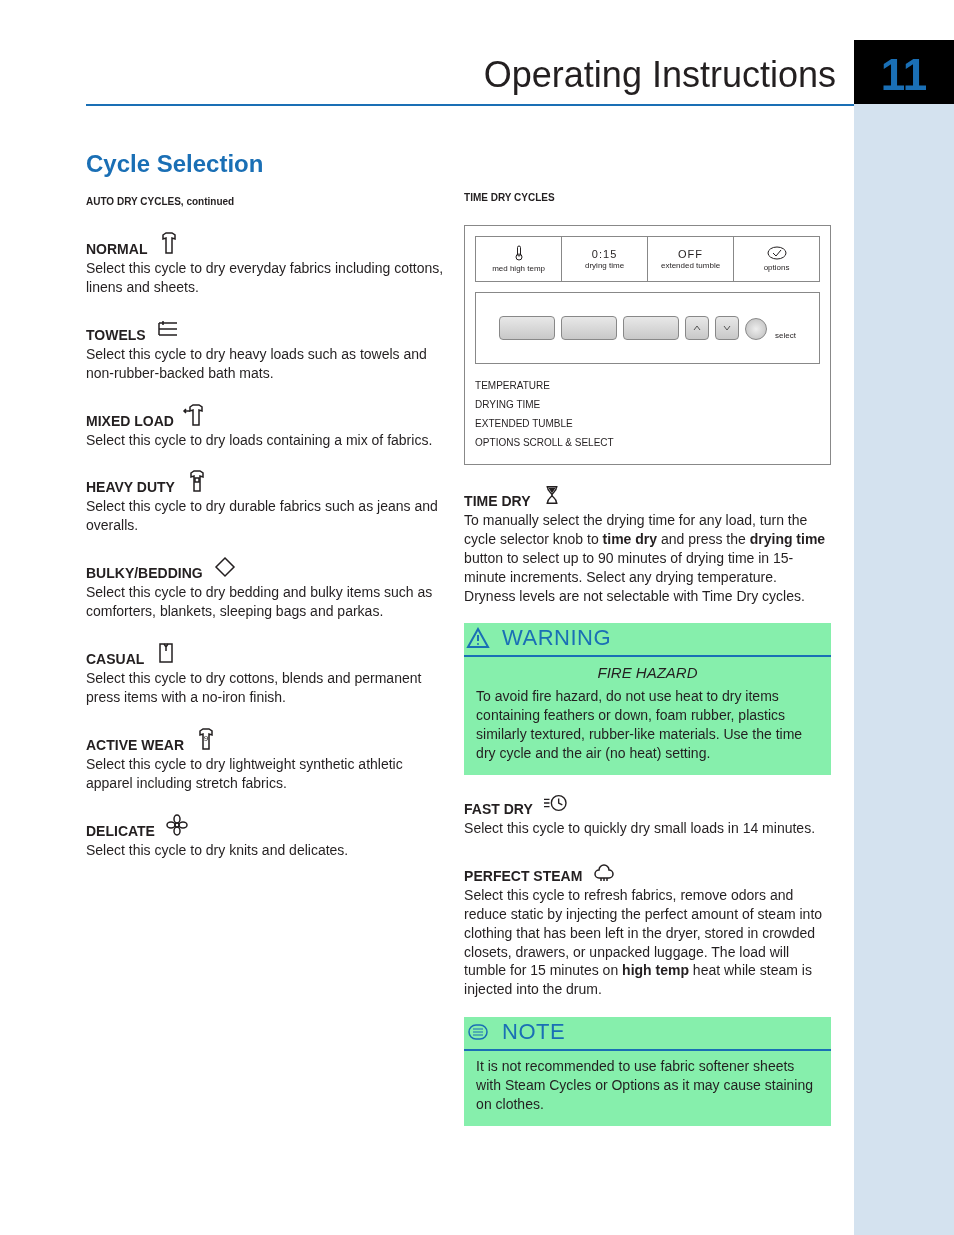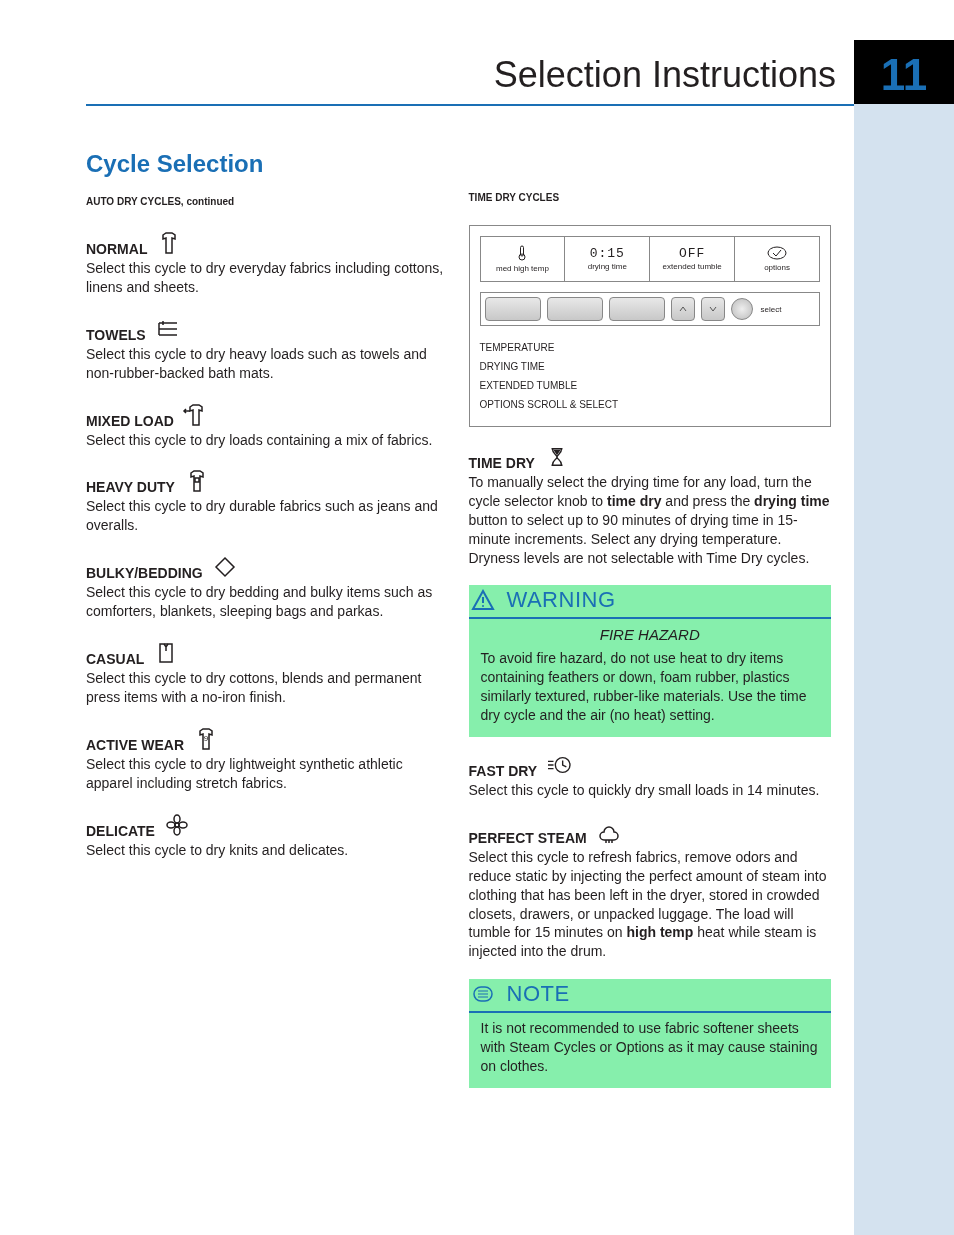--- a/index.html
+++ b/index.html
@@ -101,29 +101,29 @@
     border-right: 1px solid #888;
     text-align: center;
     padding: 4px 2px;
     display: flex;
     flex-direction: column;
     justify-content: center;
     gap: 2px;
     min-height: 44px;
   }
   .lcd-cell:last-child { border-right: none; }
-  .lcd-top { font-family: Liberation Mono, monospace; font-size: 13px; letter-spacing: 1px; }
+  .lcd-top { font-family: Liberation Sans, sans-serif; font-size: 11px; letter-spacing: 1px; }
   .lcd-bot { font-size: 8px; line-height: 1.1; }
   .btn-row {
     display: flex;
-    align-items: center;
+    align-items: flex-end;
     gap: 6px;
     margin-bottom: 12px;
     border: 1px solid #888;
-    padding: 4px;
+    padding: 23px;
   }
   .ctrl-btn {
     width: 56px; height: 24px;
     border: 1px solid #888;
     border-radius: 4px;
     background: linear-gradient(#e8e8e8,#c8c8c8);
   }
   .ctrl-btn.sm { width: 24px; display:flex; align-items:center; justify-content:center; }
   .knob {
     width: 22px; height: 22px; border-radius: 50%;
@@ -162,21 +162,21 @@
     text-align: center;
     font-size: 15px;
     margin-bottom: 4px;
     font-style: italic;
   }
 </style>
 </head>
 <body>
 
 <div class="page-header">
-  <div class="page-title">Selection Instructions</div>
+  <div class="page-title">Operating Instructions</div>
   <div class="page-number-box">
     <div class="page-number">11</div>
   </div>
 </div>
 <div class="hr-blue"></div>
 <div class="side-strip"></div>
 
 <div class="content">
 
   <div class="col">

